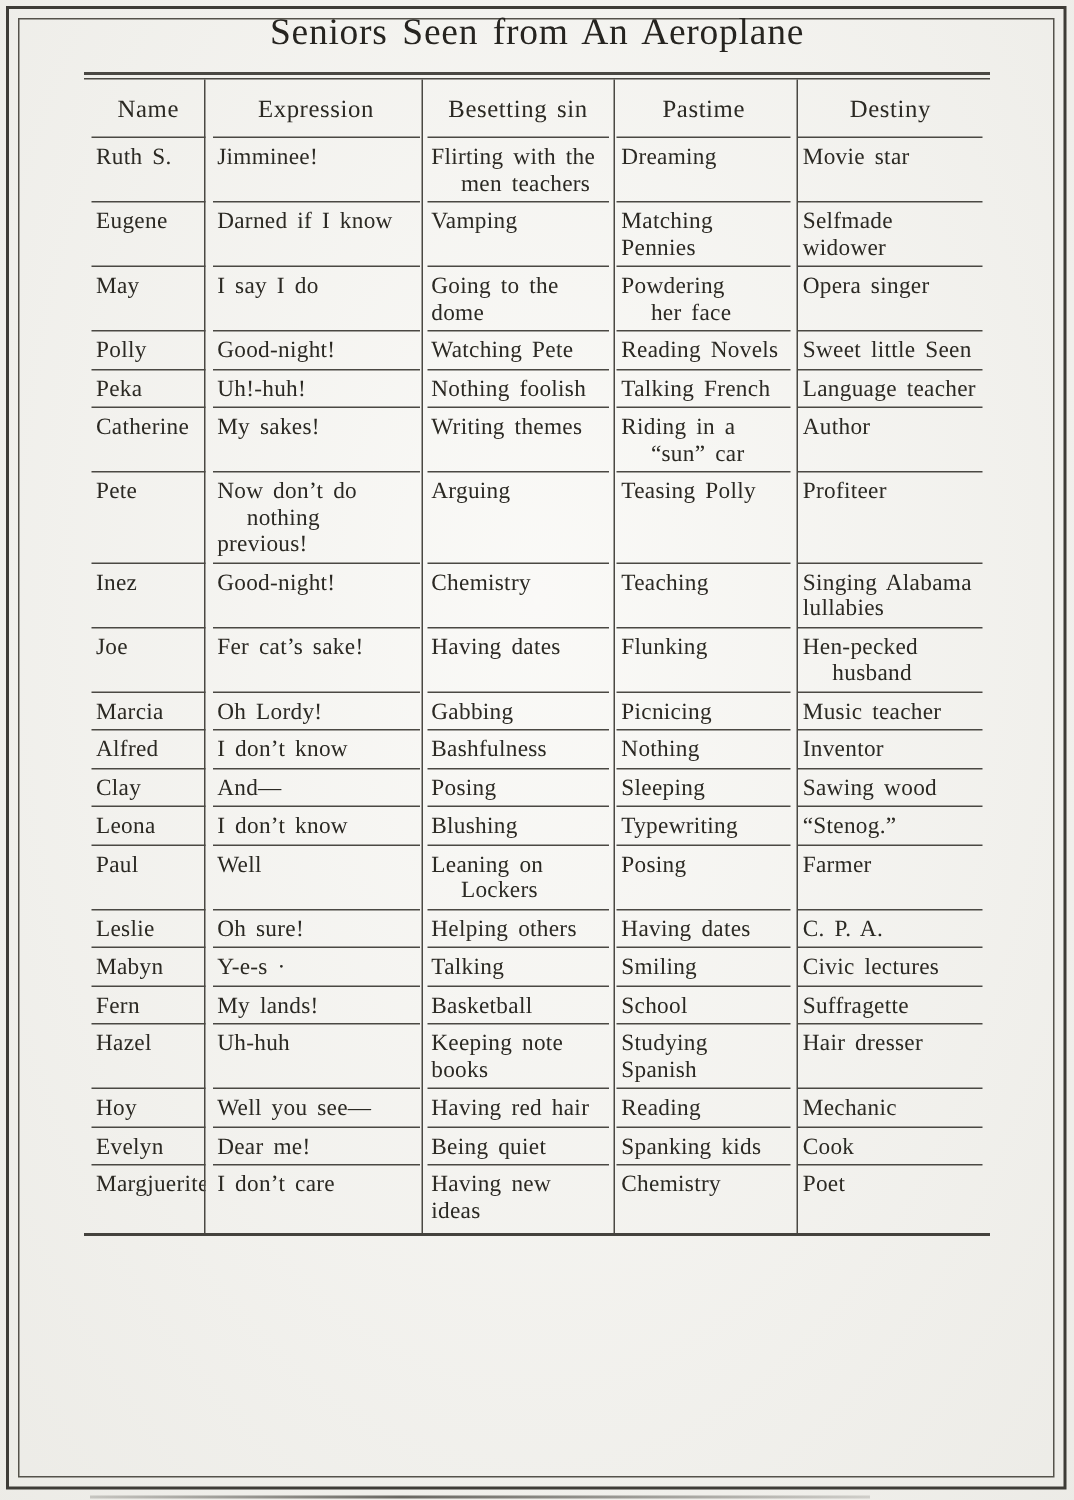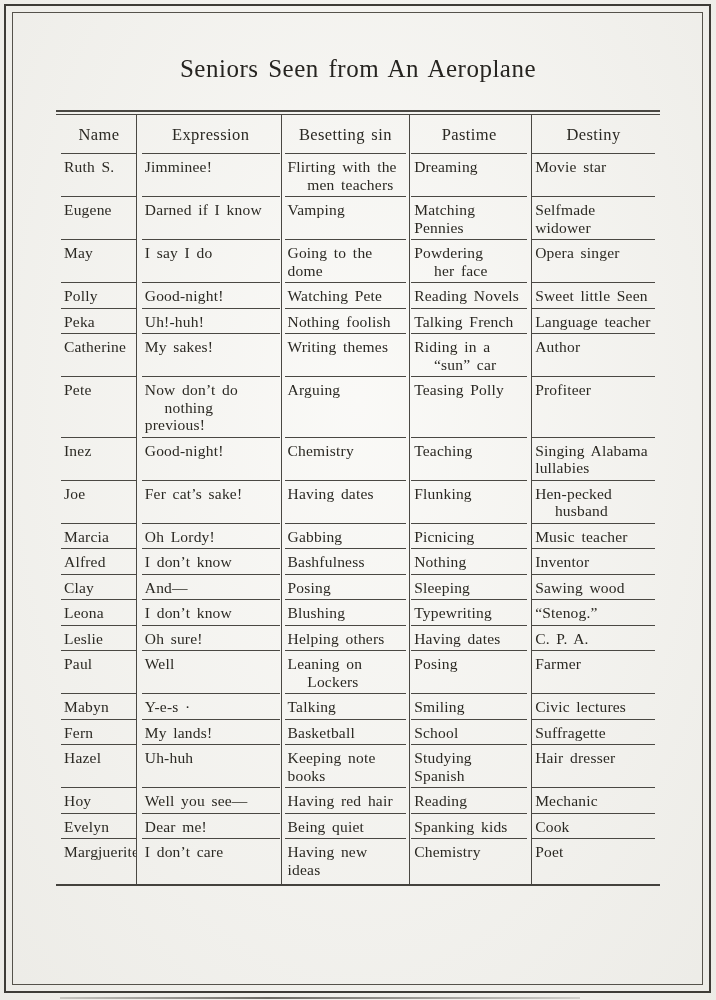--- a/index.html
+++ b/index.html
@@ -22,32 +22,31 @@
   .frame-inner {
     position:absolute; left:6px; top:6px; right:6px; bottom:6px;
     border:1.5px solid #55524b;
   }
   .bottom-smudge {
     position:absolute; left:60px; bottom:1px; width:520px; height:2px;
     background:linear-gradient(to right, rgba(80,78,72,.25), rgba(60,58,52,.75) 40%, rgba(80,78,72,.2));
   }
   .content { position:absolute; inset:8px; color:#2b2923; }
   h1.title {
-    margin-top:47px;
     text-align:center;
     font-size:25px;
     font-weight:normal;
     letter-spacing:.5px;
     word-spacing:3px;
     color:#262420;
   }
   .table-wrap {
     position:relative;
     width:604px;
-    margin:27px auto 0;
+    margin:12px auto 0;
   }
   .rule-double {
     height:5px;
     border-top:2px solid #4a4843;
     border-bottom:1.5px solid #4a4843;
   }
   .rule-bottom {
     border-top:2px solid #44423d;
   }
   table {
@@ -215,35 +214,35 @@
               <td>Sawing wood</td>
             </tr>
             <tr>
               <td>Leona</td>
               <td>I don’t know</td>
               <td>Blushing</td>
               <td>Typewriting</td>
               <td>“Stenog.”</td>
             </tr>
             <tr>
-              <td>Leslie</td>
-              <td>Oh sure!</td>
-              <td>Helping others</td>
-              <td>Having dates</td>
-              <td>C. P. A.</td>
-            </tr>
-            <tr>
               <td>Paul</td>
               <td>Well</td>
               <td>Leaning on
    Lockers</td>
               <td>Posing</td>
               <td>Farmer</td>
             </tr>
             <tr>
+              <td>Leslie</td>
+              <td>Oh sure!</td>
+              <td>Helping others</td>
+              <td>Having dates</td>
+              <td>C. P. A.</td>
+            </tr>
+            <tr>
               <td>Mabyn</td>
               <td>Y-e-s ·</td>
               <td>Talking</td>
               <td>Smiling</td>
               <td>Civic lectures</td>
             </tr>
             <tr>
               <td>Fern</td>
               <td>My lands!</td>
               <td>Basketball</td>

